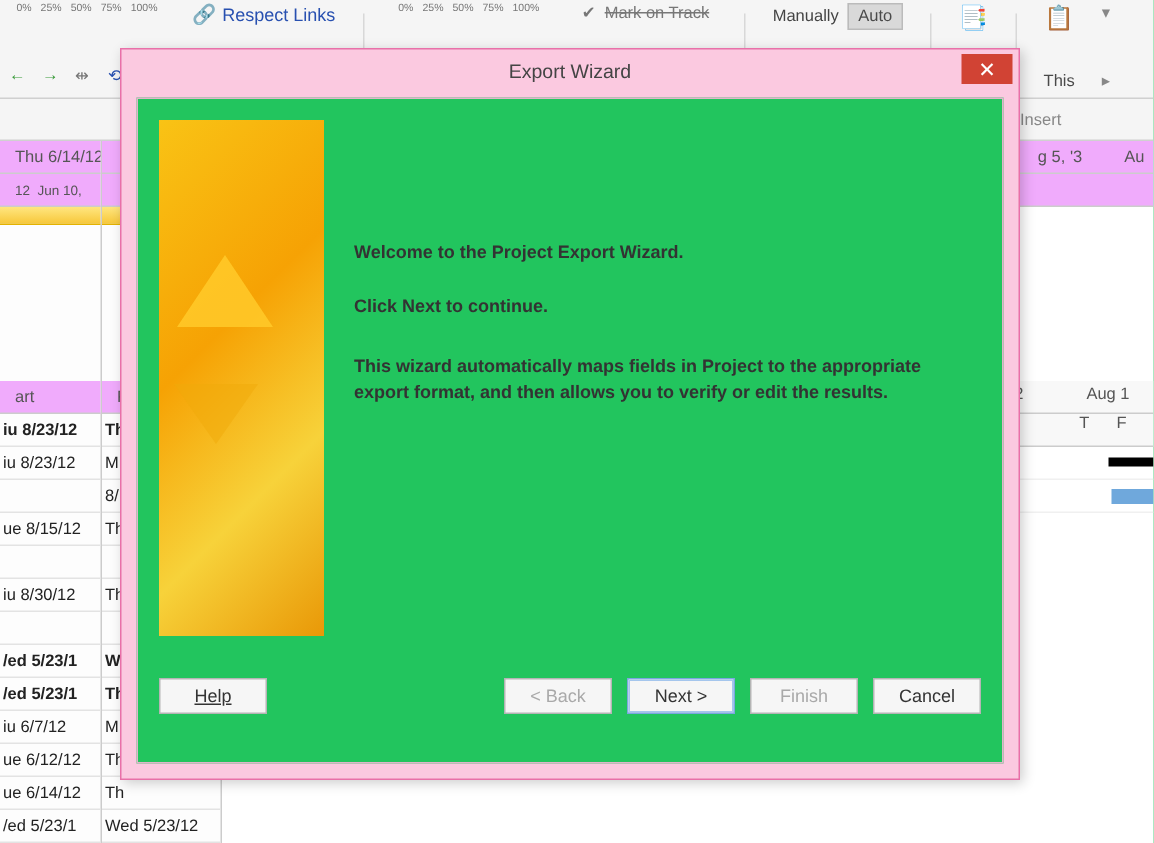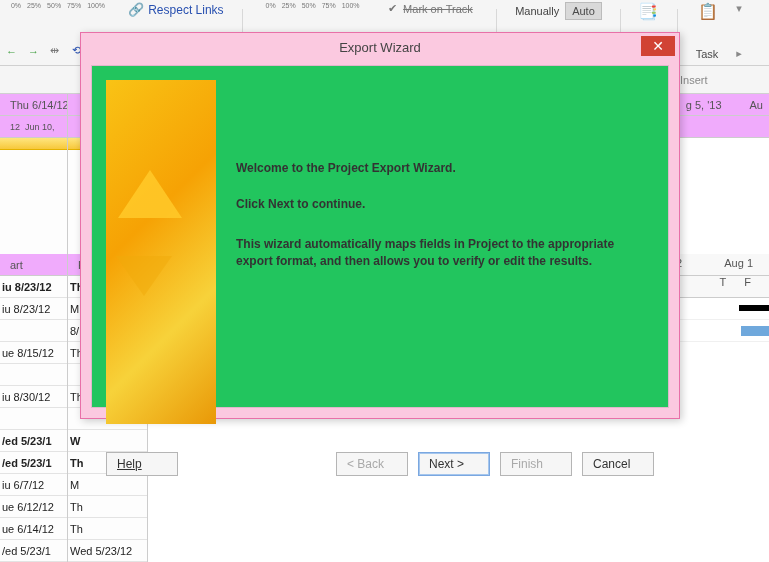--- a/index.html
+++ b/index.html
@@ -93,21 +93,21 @@
   .barrow { height:22px; border-bottom:1px solid #f0f0f0; position:relative;}
   .bar-black { position:absolute; height:6px; background:#000; top:7px; right:0; width:30px;}
   .bar-blue { position:absolute; height:10px; background:#6fa8dc; top:6px; right:0; width:28px;}
 
   
   .dialog {
     position:absolute;
     left: 80px;
     top: 32px;
     width: 600px;
-    height: 387px;
+    height: 488px;
     border: 1px solid #e870a8;
     background: #fbc9e0;
     box-shadow: 2px 2px 8px rgba(0,0,0,0.2);
   }
   .dlg-title {
     height: 28px;
     display:flex; align-items:center; justify-content:center;
     color:#444; font-size:13px;
     position:relative;
   }
@@ -167,21 +167,21 @@
     align-items:center;
     margin-top:16px;
   }
   .dlg-buttons .right { display:flex; gap:10px; }
   .wbtn {
     min-width:72px; height:24px;
     background:#f6f6f6;
     border:1px solid #b5b5b5;
     font-size:12px;
     color:#333;
-    display:flex; align-items:center; 
+    display:flex; align-items:center; justify-content:center;
     padding:0 10px;
     cursor:pointer;
   }
   .wbtn.default { border:1px solid #7aa7e0; box-shadow:0 0 0 1px #a5c6ed inset;}
   .wbtn.disabled { color:#a9a9a9; cursor:default;}
 </style>
 </head>
 <body>
 
 <div class="ribbon">
@@ -242,21 +242,21 @@
       <div class="auto">Auto</div>
     </div>
   </div>
   <div class="sep"></div>
   <div class="grp">
     <span style="color:#2a7a2a;font-size:16px;">📑</span>
   </div>
   <div class="sep"></div>
   <div class="grp btnstack">
     <span style="color:#c98b1f;font-size:16px;">📋</span>
-    <span>Task</span>
+    <span>This</span>
   </div>
   <div class="grp">
     <span style="color:#888;">▾</span>
     <span style="color:#888;">▸</span>
   </div>
 </div>
 <div class="ribbon-bot">
   <span>Insert</span>
 </div>
 
@@ -302,21 +302,21 @@
     <div class="datecell bold">Th</div>
     <div class="datecell">M</div>
     <div class="datecell">Th</div>
     <div class="datecell">Th</div>
     <div class="datecell">Wed 5/23/12</div>
 
   </div>
 
   <div class="right-area">
     <div class="hdrcell" style="justify-content:flex-end; gap:28px; padding-right:6px;">
-      <span>g 5, '13</span>
+      <span>g 5, '3</span>
       <span>Au</span>
     </div>
     <div class="hdrcell"></div>
     <div style="height:116px"></div>
     <div class="right-hdr" style="justify-content:flex-end;gap:30px;padding-right:10px;">
       <span>12</span>
       <span>Aug 1</span>
     </div>
     <div class="right-hdr2">
       <span>T</span>

